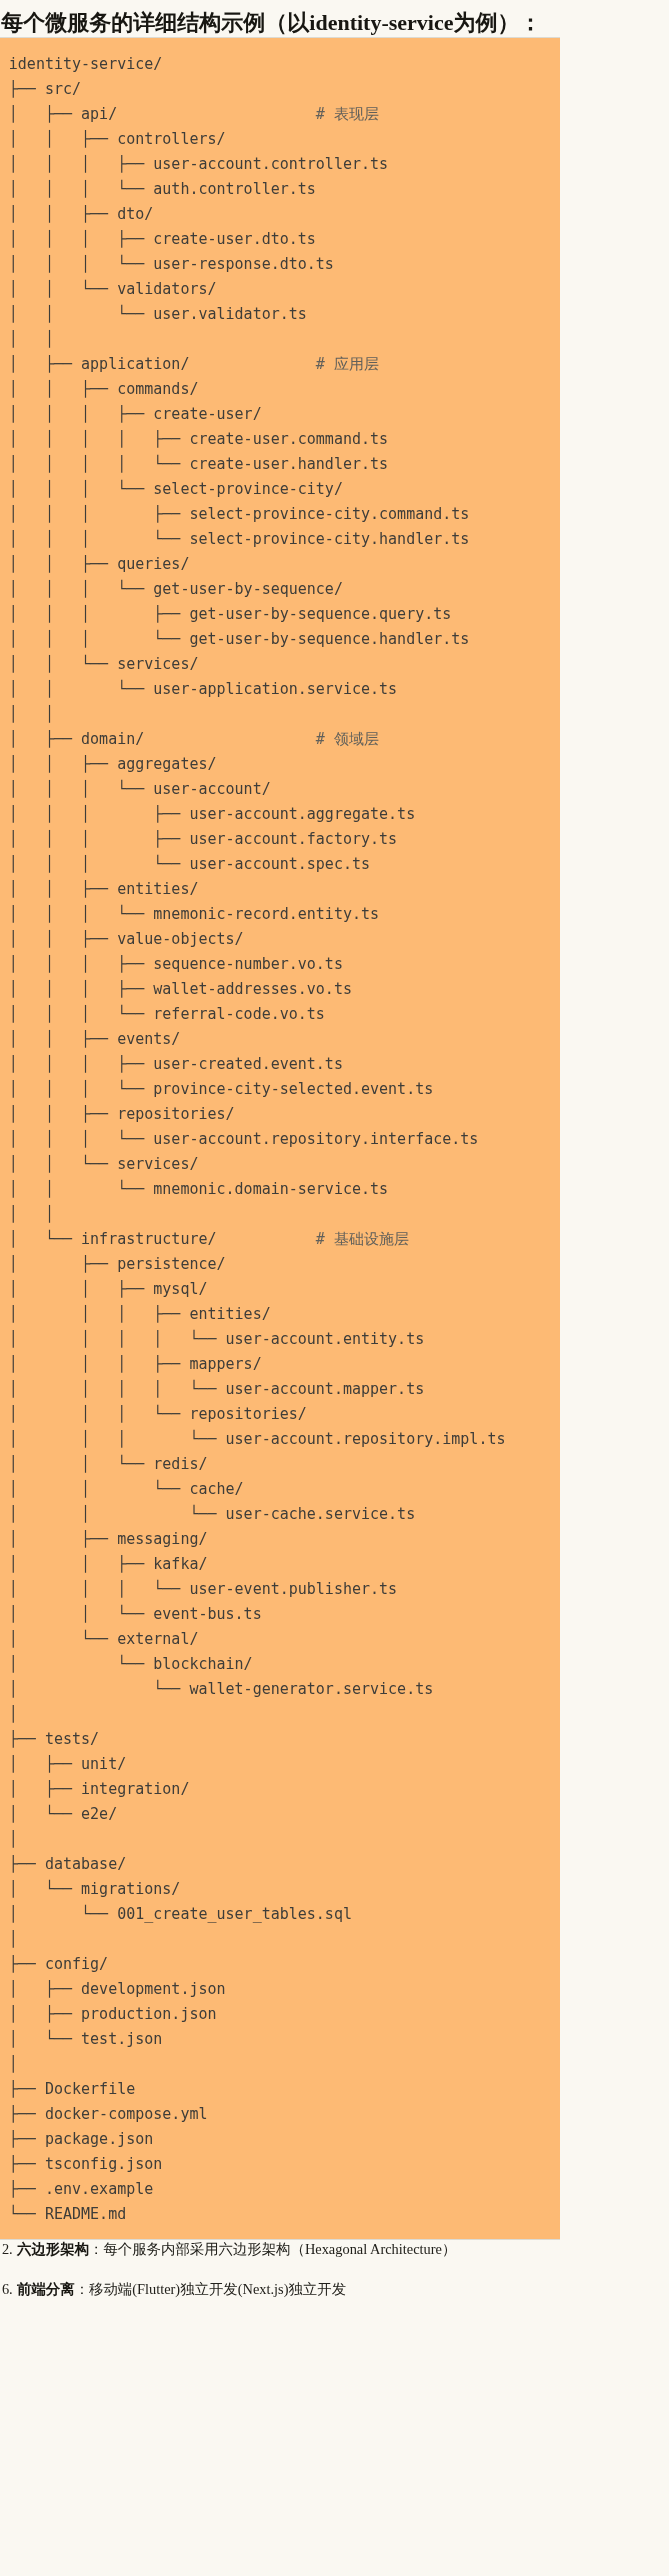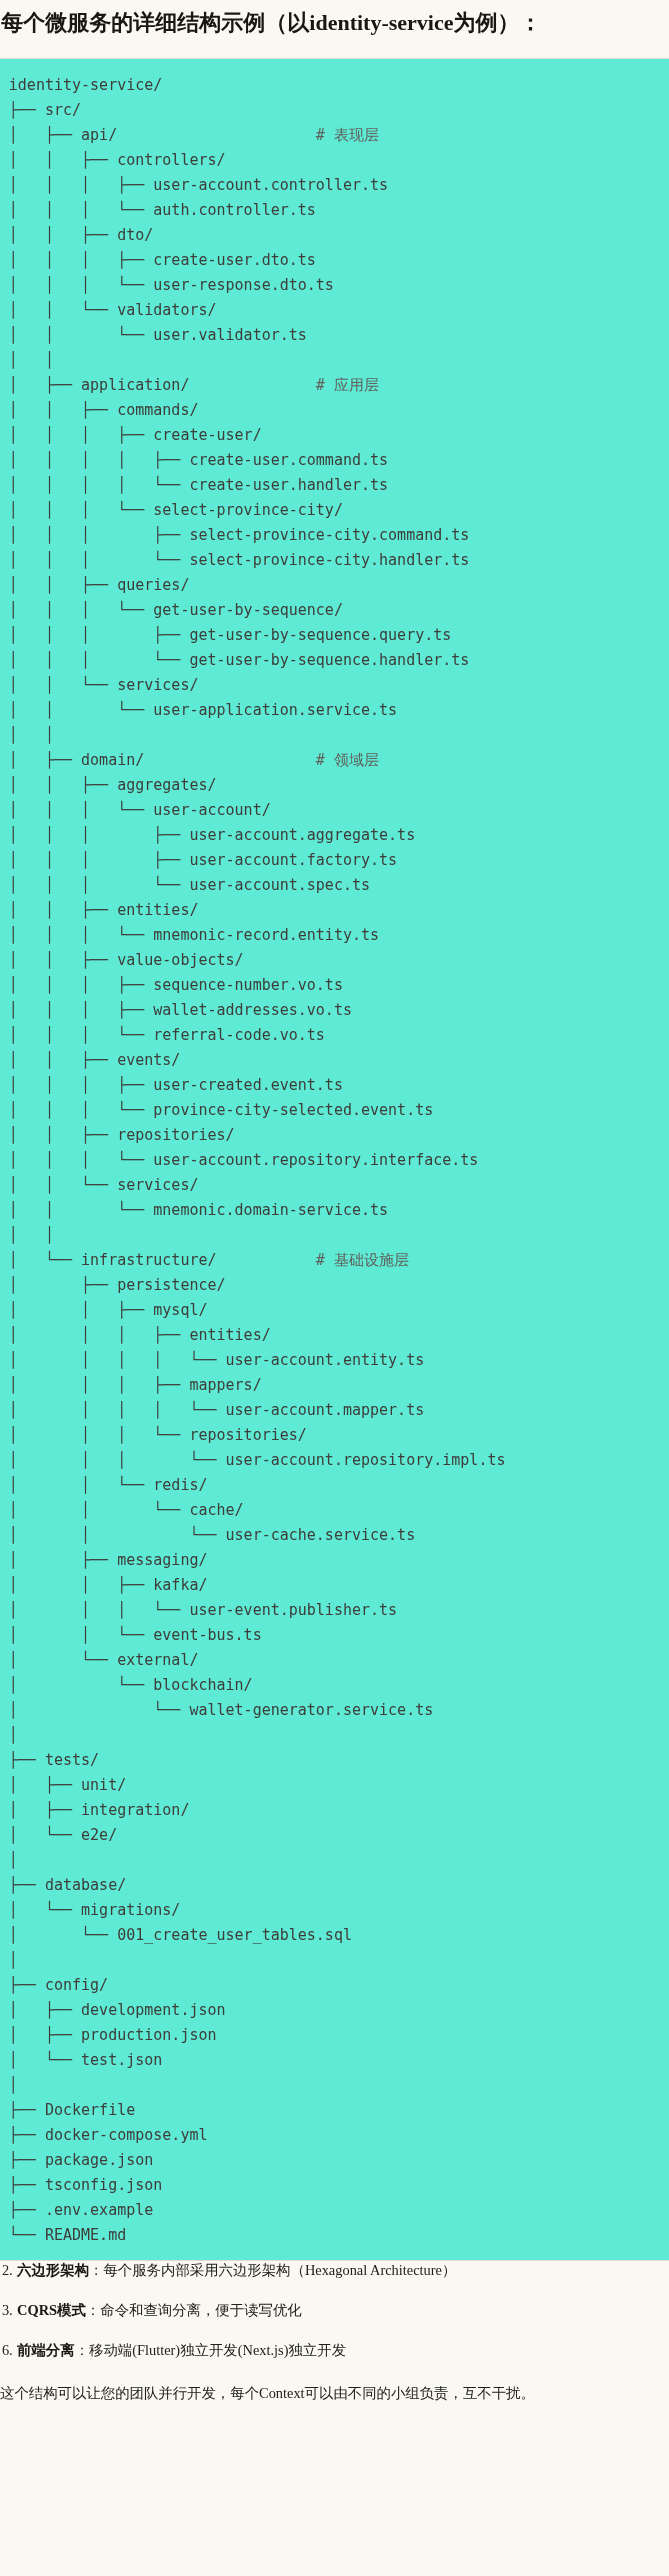--- a/index.html
+++ b/index.html
@@ -4,32 +4,32 @@
 <style>
   html, body { margin: 0; padding: 0; }
   body {
     width: 669px;
     height: 2576px;
     background: #faf8f2;
     color: #1f1e19;
     font-family: "Liberation Serif", "DejaVu Serif", serif;
     overflow: hidden;
   }
-  .page { width: 669px; }
+  .page { width: 560px; }
   .doc-title {
     font-size: 22px;
     line-height: 24px;
     font-weight: 700;
     color: #181712;
     margin: 0;
     padding: 10.6px 5px 0 1.3px;
   }
   .code-block {
-    margin-top: 23px;
-    background: #5eead4;
+    margin-top: 2px;
+    background: #fdba74;
     border-top: 0.6px solid #dcdbd4;
     border-bottom: 0.6px solid #dcdbd4;
     padding: 14.4px 8.8px 12px 8.8px;
     box-sizing: border-box;
   }
   .tree {
     font-family: "DejaVu Sans Mono", monospace;
     font-size: 15px;
     line-height: 25px;
     color: #3e3d39;
@@ -67,20 +67,18 @@
 
   <h3 class="doc-title">每个微服务的详细结构示例（以identity-service为例）：</h3>
 
   <div class="code-block">
     <div class="tree" id="tree"><div class="tree-line">identity-service/</div><div class="tree-line">├── src/</div><div class="tree-line">│   ├── api/                      <span class="tree-comment"># 表现层</span></div><div class="tree-line">│   │   ├── controllers/</div><div class="tree-line">│   │   │   ├── user-account.controller.ts</div><div class="tree-line">│   │   │   └── auth.controller.ts</div><div class="tree-line">│   │   ├── dto/</div><div class="tree-line">│   │   │   ├── create-user.dto.ts</div><div class="tree-line">│   │   │   └── user-response.dto.ts</div><div class="tree-line">│   │   └── validators/</div><div class="tree-line">│   │       └── user.validator.ts</div><div class="tree-line">│   │</div><div class="tree-line">│   ├── application/              <span class="tree-comment"># 应用层</span></div><div class="tree-line">│   │   ├── commands/</div><div class="tree-line">│   │   │   ├── create-user/</div><div class="tree-line">│   │   │   │   ├── create-user.command.ts</div><div class="tree-line">│   │   │   │   └── create-user.handler.ts</div><div class="tree-line">│   │   │   └── select-province-city/</div><div class="tree-line">│   │   │       ├── select-province-city.command.ts</div><div class="tree-line">│   │   │       └── select-province-city.handler.ts</div><div class="tree-line">│   │   ├── queries/</div><div class="tree-line">│   │   │   └── get-user-by-sequence/</div><div class="tree-line">│   │   │       ├── get-user-by-sequence.query.ts</div><div class="tree-line">│   │   │       └── get-user-by-sequence.handler.ts</div><div class="tree-line">│   │   └── services/</div><div class="tree-line">│   │       └── user-application.service.ts</div><div class="tree-line">│   │</div><div class="tree-line">│   ├── domain/                   <span class="tree-comment"># 领域层</span></div><div class="tree-line">│   │   ├── aggregates/</div><div class="tree-line">│   │   │   └── user-account/</div><div class="tree-line">│   │   │       ├── user-account.aggregate.ts</div><div class="tree-line">│   │   │       ├── user-account.factory.ts</div><div class="tree-line">│   │   │       └── user-account.spec.ts</div><div class="tree-line">│   │   ├── entities/</div><div class="tree-line">│   │   │   └── mnemonic-record.entity.ts</div><div class="tree-line">│   │   ├── value-objects/</div><div class="tree-line">│   │   │   ├── sequence-number.vo.ts</div><div class="tree-line">│   │   │   ├── wallet-addresses.vo.ts</div><div class="tree-line">│   │   │   └── referral-code.vo.ts</div><div class="tree-line">│   │   ├── events/</div><div class="tree-line">│   │   │   ├── user-created.event.ts</div><div class="tree-line">│   │   │   └── province-city-selected.event.ts</div><div class="tree-line">│   │   ├── repositories/</div><div class="tree-line">│   │   │   └── user-account.repository.interface.ts</div><div class="tree-line">│   │   └── services/</div><div class="tree-line">│   │       └── mnemonic.domain-service.ts</div><div class="tree-line">│   │</div><div class="tree-line">│   └── infrastructure/           <span class="tree-comment"># 基础设施层</span></div><div class="tree-line">│       ├── persistence/</div><div class="tree-line">│       │   ├── mysql/</div><div class="tree-line">│       │   │   ├── entities/</div><div class="tree-line">│       │   │   │   └── user-account.entity.ts</div><div class="tree-line">│       │   │   ├── mappers/</div><div class="tree-line">│       │   │   │   └── user-account.mapper.ts</div><div class="tree-line">│       │   │   └── repositories/</div><div class="tree-line">│       │   │       └── user-account.repository.impl.ts</div><div class="tree-line">│       │   └── redis/</div><div class="tree-line">│       │       └── cache/</div><div class="tree-line">│       │           └── user-cache.service.ts</div><div class="tree-line">│       ├── messaging/</div><div class="tree-line">│       │   ├── kafka/</div><div class="tree-line">│       │   │   └── user-event.publisher.ts</div><div class="tree-line">│       │   └── event-bus.ts</div><div class="tree-line">│       └── external/</div><div class="tree-line">│           └── blockchain/</div><div class="tree-line">│               └── wallet-generator.service.ts</div><div class="tree-line">│</div><div class="tree-line">├── tests/</div><div class="tree-line">│   ├── unit/</div><div class="tree-line">│   ├── integration/</div><div class="tree-line">│   └── e2e/</div><div class="tree-line">│</div><div class="tree-line">├── database/</div><div class="tree-line">│   └── migrations/</div><div class="tree-line">│       └── 001_create_user_tables.sql</div><div class="tree-line">│</div><div class="tree-line">├── config/</div><div class="tree-line">│   ├── development.json</div><div class="tree-line">│   ├── production.json</div><div class="tree-line">│   └── test.json</div><div class="tree-line">│</div><div class="tree-line">├── Dockerfile</div><div class="tree-line">├── docker-compose.yml</div><div class="tree-line">├── package.json</div><div class="tree-line">├── tsconfig.json</div><div class="tree-line">├── .env.example</div><div class="tree-line">└── README.md</div></div>
   </div>
 
 
   <div class="notes-list" id="notes-list">
       <div class="note-item"><span class="note-num">2.</span><span class="note-term">六边形架构</span><span>：每个服务内部采用六边形架构（Hexagonal Architecture）</span></div>
-      <div class="note-item"><span class="note-num">3.</span><span class="note-term">CQRS模式</span><span>：命令和查询分离，便于读写优化</span></div>
       <div class="note-item"><span class="note-num">6.</span><span class="note-term">前端分离</span><span>：移动端(Flutter)独立开发(Next.js)独立开发</span></div>
     </div>
 
-  <p class="closing-para">这个结构可以让您的团队并行开发，每个Context可以由不同的小组负责，互不干扰。</p>
 
 </div>
 
 
 </body></html>

